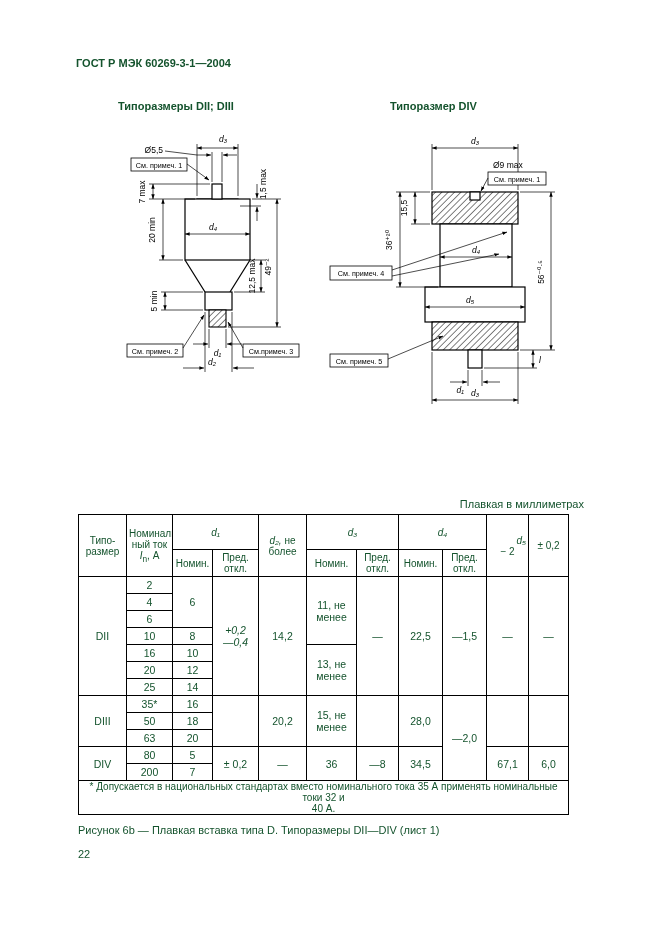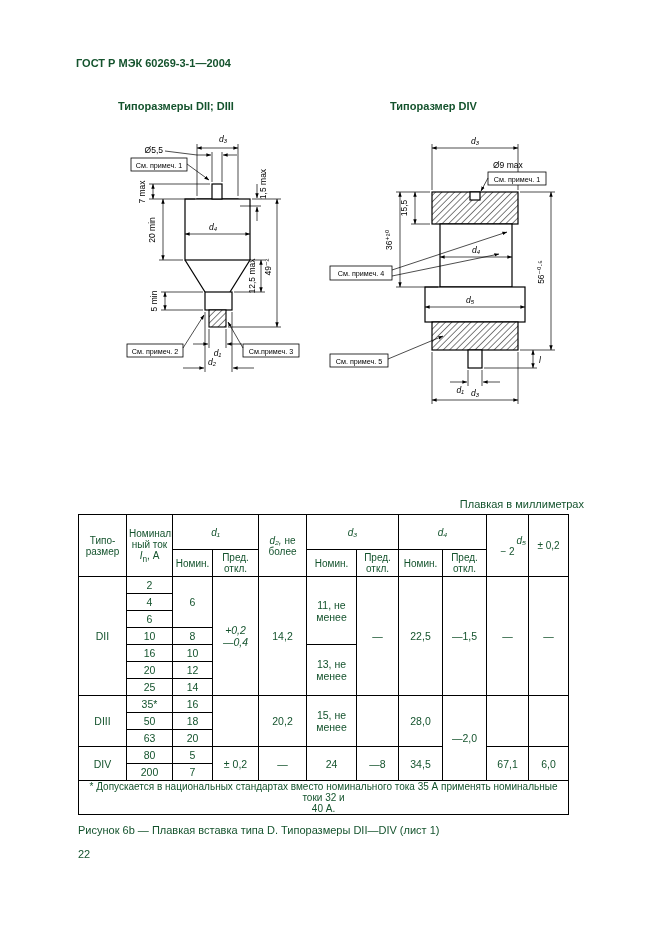--- a/index.html
+++ b/index.html
@@ -347,21 +347,21 @@
           <td>63</td>
           <td>20</td>
         </tr>
 
       <tr class="body">
         <td rowspan="2">DIV</td>
         <td>80</td>
         <td>5</td>
         <td rowspan="2">± 0,2</td>
         <td rowspan="2">—</td>
-        <td rowspan="2">24</td>
+        <td rowspan="2">36</td>
         <td rowspan="2">—8</td>
         <td rowspan="2">34,5</td>
         <td rowspan="2">67,1</td>
         <td rowspan="2">6,0</td>
       </tr>
       <tr class="body">
           <td>200</td>
           <td>7</td>
         </tr>
 

